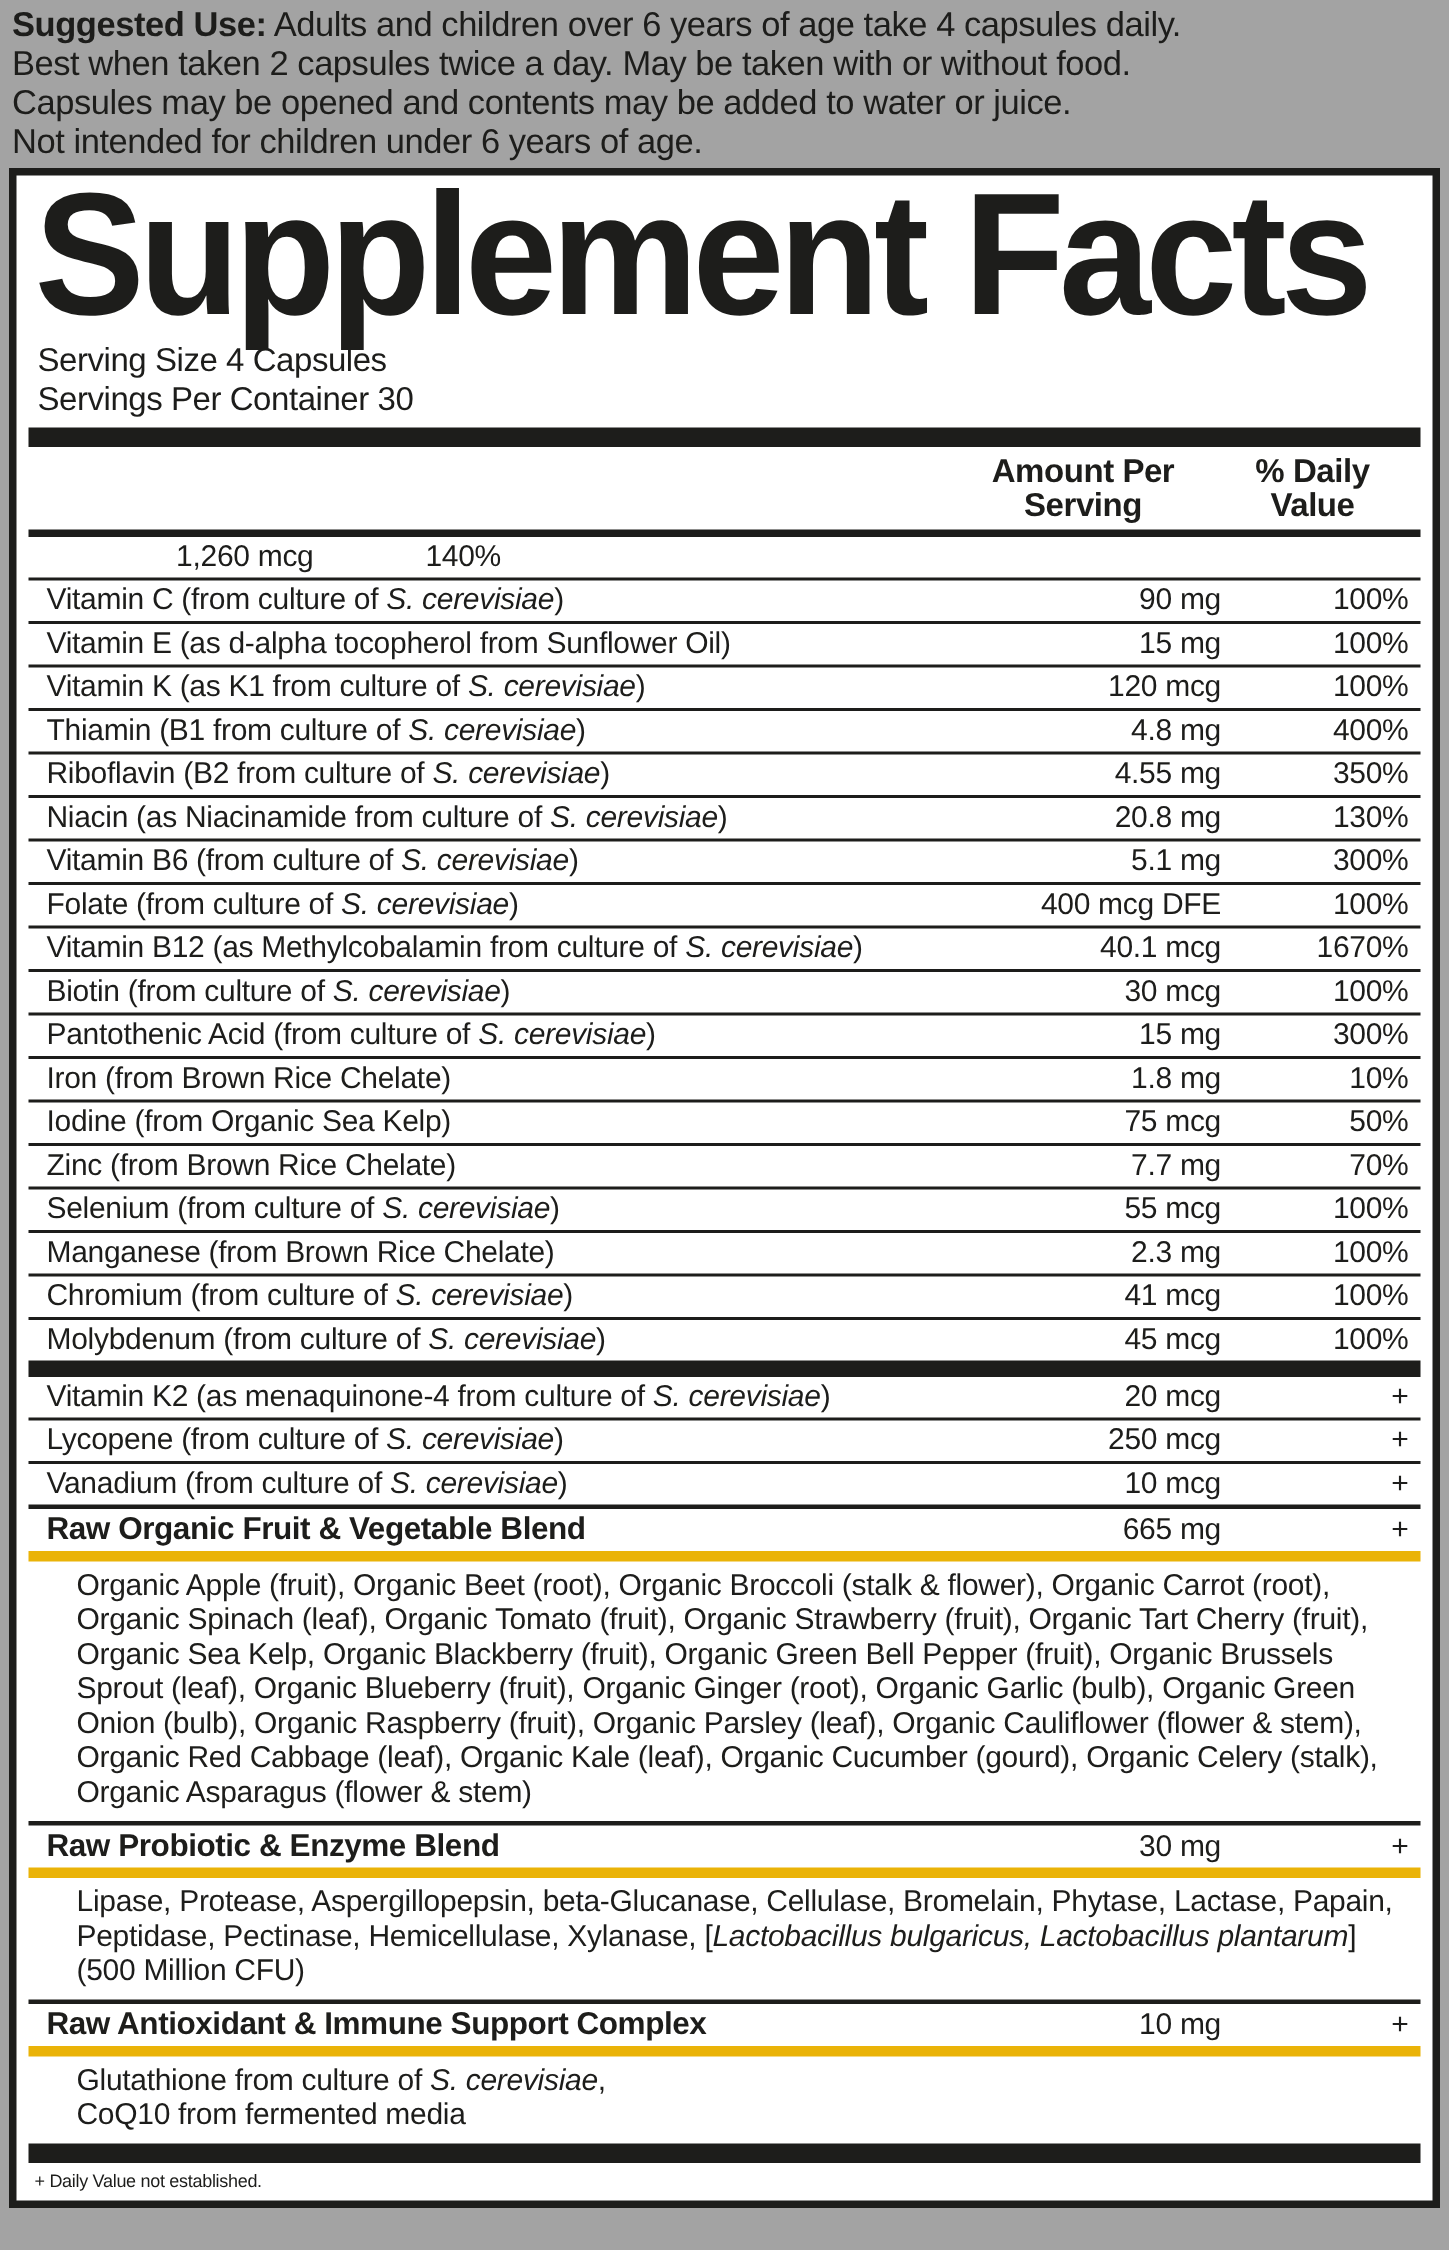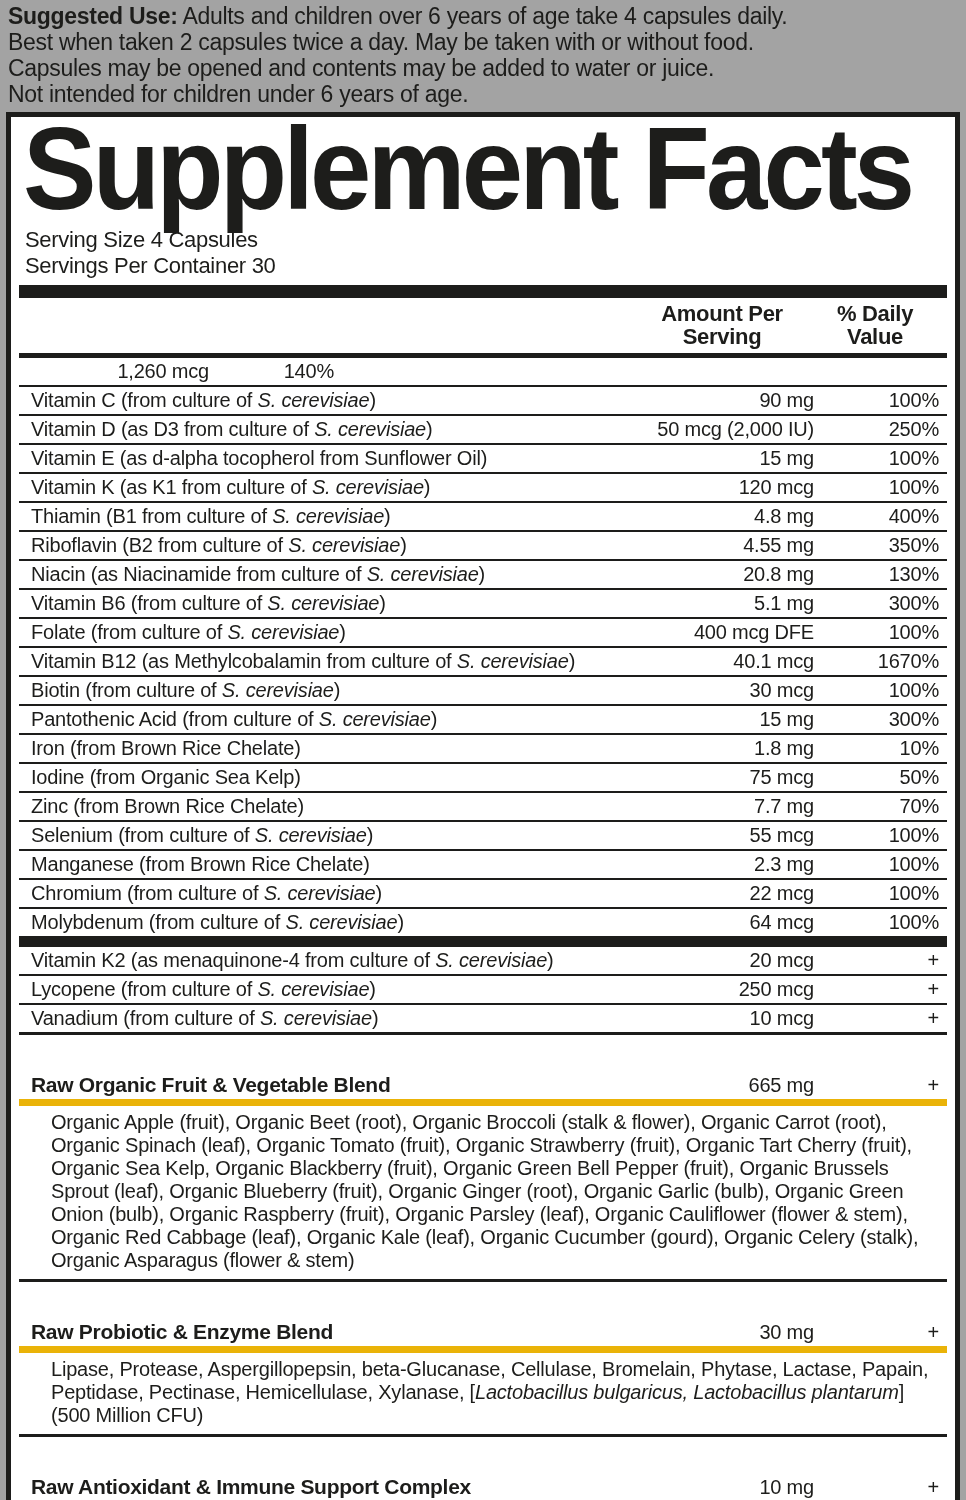--- a/index.html
+++ b/index.html
@@ -73,21 +73,21 @@
     padding: 2px 8px 2px 12px;
     font-size: 20px;
     line-height: 23px;
     letter-spacing: -0.2px;
   }
   .rows .row:not(:first-child) { border-top: 2px solid #1d1d1b; }
   .row .c-label { flex: 1; white-space: nowrap; overflow: visible; }
   .row .c-amt   { width: 178px; text-align: right; white-space: nowrap; }
   .row .c-dv    { width: 125px; text-align: right; white-space: nowrap; }
   .row.bhead { border-top: 3px solid #1d1d1b; }
-  .row.bhead .c-label { font-weight: bold; font-size: 21px; letter-spacing: -0.3px; margin-top: 36px; }
+  .row.bhead .c-label { font-weight: bold; font-size: 21px; letter-spacing: -0.3px; }
 
   .para {
     border-top: 7px solid #eab308;
     padding: 5px 12px 7px 32px;
     font-size: 20px;
     line-height: 23px;
     letter-spacing: -0.2px;
   }
 
   .footnote {
@@ -124,25 +124,20 @@
         <div class="row">
           <span class="c-amt">1,260 mcg</span>
           <span class="c-dv">140%</span>
         </div>
         <div class="row">
           <span class="c-label">Vitamin C (from culture of <i>S. cerevisiae</i>)</span>
           <span class="c-amt">90 mg</span>
           <span class="c-dv">100%</span>
         </div>
         <div class="row">
-          <span class="c-label">Vitamin D (as D3 from culture of <i>S. cerevisiae</i>)</span>
-          <span class="c-amt">50 mcg (2,000 IU)</span>
-          <span class="c-dv">250%</span>
-        </div>
-        <div class="row">
           <span class="c-label">Vitamin E (as d-alpha tocopherol from Sunflower Oil)</span>
           <span class="c-amt">15 mg</span>
           <span class="c-dv">100%</span>
         </div>
         <div class="row">
           <span class="c-label">Vitamin K (as K1 from culture of <i>S. cerevisiae</i>)</span>
           <span class="c-amt">120 mcg</span>
           <span class="c-dv">100%</span>
         </div>
         <div class="row">
@@ -205,26 +200,26 @@
           <span class="c-amt">55 mcg</span>
           <span class="c-dv">100%</span>
         </div>
         <div class="row">
           <span class="c-label">Manganese (from Brown Rice Chelate)</span>
           <span class="c-amt">2.3 mg</span>
           <span class="c-dv">100%</span>
         </div>
         <div class="row">
           <span class="c-label">Chromium (from culture of <i>S. cerevisiae</i>)</span>
-          <span class="c-amt">22 mcg</span>
+          <span class="c-amt">41 mcg</span>
           <span class="c-dv">100%</span>
         </div>
         <div class="row">
           <span class="c-label">Molybdenum (from culture of <i>S. cerevisiae</i>)</span>
-          <span class="c-amt">64 mcg</span>
+          <span class="c-amt">45 mcg</span>
           <span class="c-dv">100%</span>
         </div>
       </div>
 
     <div class="bar mid"></div>
 
     <div class="rows" id="rows-extra">
         <div class="row">
           <span class="c-label">Vitamin K2 (as menaquinone-4 from culture of <i>S. cerevisiae</i>)</span>
           <span class="c-amt">20 mcg</span>

